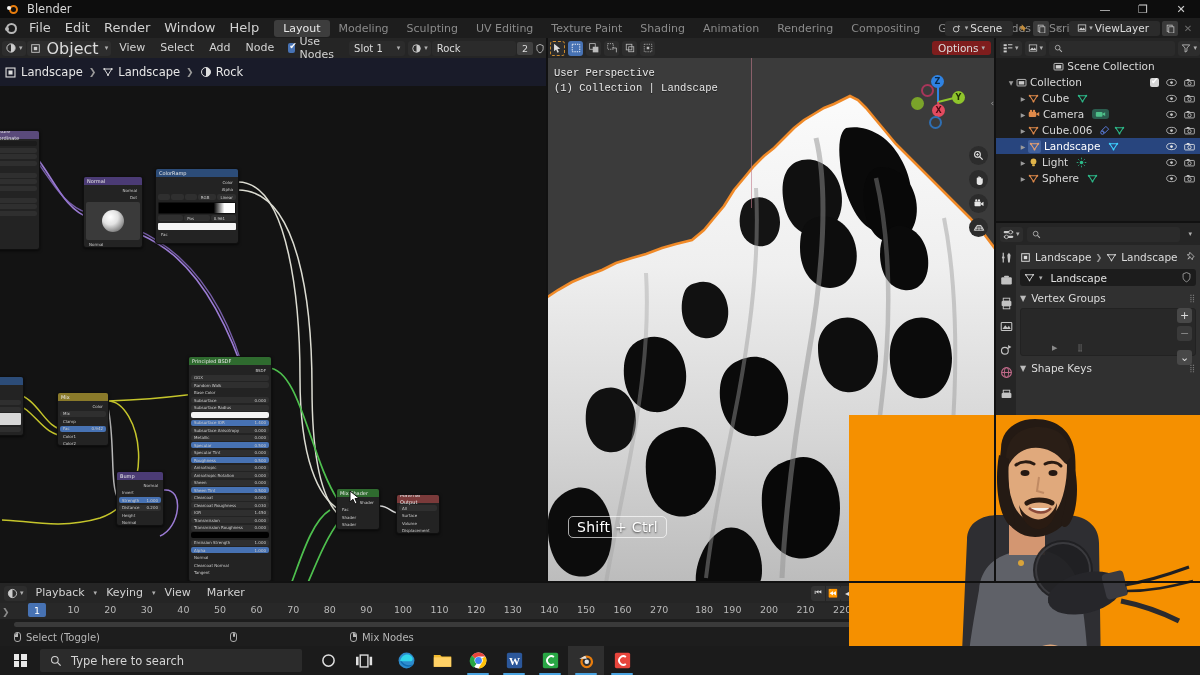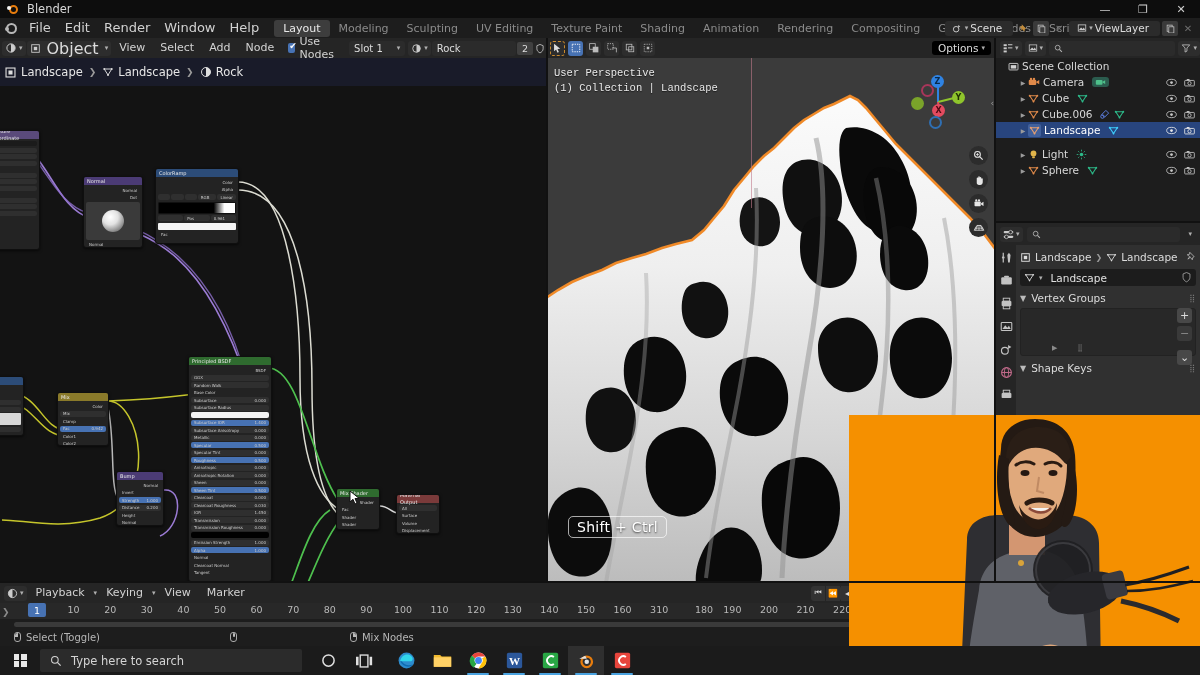--- a/index.html
+++ b/index.html
@@ -102,21 +102,21 @@
   .row.plain { background:transparent; }
 
   
   .viewport { position:absolute; left:546px; top:38px; width:450px; height:545px; background:#3c3c3c; }
   .vp-header { position:absolute; left:0; top:0; width:450px; height:20px; background:#252525;
                display:flex; align-items:center; padding-left:4px; gap:3px;}
   .vp-toolbtn { width:15px; height:15px; border-radius:3px; background:#2d2d2d; display:flex;
                 align-items:center; justify-content:center; }
   .vp-toolbtn.sel { background:#4772b3; }
   .vp-options { position:absolute; right:5px; display:flex; align-items:center; gap:3px;
-                background:#000000; border-radius:3px; padding:1px 6px; font-size:10.5px; color:#ddd; }
+                background:#7f1d1d; border-radius:3px; padding:1px 6px; font-size:10.5px; color:#ddd; }
   .vp-canvas { position:absolute; left:0; top:20px; width:450px; height:525px; overflow:hidden; background:#3b3b3b;}
   .vp-info { position:absolute; left:8px; top:8px; font-size:10.5px; color:#e9e9e9; line-height:15px;
              text-shadow:0 1px 1px rgba(0,0,0,.6);font-family:Liberation Mono, monospace;}
   .gizmo { position:absolute; right:30px; top:14px; width:56px; height:56px; }
   .gz-ax { position:absolute; width:13px; height:13px; border-radius:50%;
            display:flex; align-items:center; justify-content:center; font-size:8px;
            font-weight:bold; color:#222; }
   .vp-sidebtns { position:absolute; right:8px; top:88px; display:flex; flex-direction:column; gap:5px;}
   .vp-sidebtn { width:19px; height:19px; border-radius:50%; background:#2c2c2c; display:flex;
                 align-items:center; justify-content:center; color:#ddd; font-size:11px;}
@@ -830,72 +830,92 @@
     <div class="hdr-icobtn">
       <svg width="10" height="10" viewBox="0 0 16 16">
           <path d="M2 3h12l-4.5 5v5l-3 1.5V8z" fill="none" stroke="#ccc" stroke-width="1.2"></path>
         </svg>
       <span class="sb-chev">▾</span>
     </div>
   </div>
 
   <div class="outliner">
 
-    <div class="ol-row" style="padding-left:12px;">
+    <div class="ol-row" style="padding-left:12px;justify-content:center;">
       <svg width="11" height="11" viewBox="0 0 16 16">
           <rect x="1.5" y="3.5" width="13" height="9.5" rx="1" fill="none" stroke="#d0d0d0" stroke-width="1.3"></rect>
           <rect x="4" y="6" width="8" height="5" fill="#d0d0d0"></rect>
         </svg>
       <span class="ol-name">Scene Collection</span>
     </div>
 
+    <div class="ol-row" style="padding-left:10px;">
+      <span class="ol-disc">▼</span>
+      <svg width="11" height="11" viewBox="0 0 16 16">
+          <rect x="1.5" y="3.5" width="13" height="9.5" rx="1" fill="none" stroke="#c8c8c8" stroke-width="1.3"></rect>
+          <rect x="4" y="6" width="8" height="5" fill="#c8c8c8"></rect>
+        </svg>
+      <span class="ol-name">Collection</span>
+      <span class="ol-right">
+        <span class="chk" style="width:9px;height:9px;background:#d6d6d6;"></span>
+        <svg width="11" height="9" viewBox="0 0 16 12">
+            <ellipse cx="8" cy="6" rx="7" ry="4.6" fill="none" stroke="#c8c8c8" stroke-width="1.2"></ellipse>
+            <circle cx="8" cy="6" r="2" fill="#c8c8c8"></circle>
+          </svg>
+        <svg width="11" height="9" viewBox="0 0 16 12">
+            <rect x="1" y="3" width="14" height="8" rx="1" fill="none" stroke="#c8c8c8" stroke-width="1.2"></rect>
+            <circle cx="8" cy="7" r="2.4" fill="none" stroke="#c8c8c8" stroke-width="1.2"></circle>
+            <rect x="4" y="1" width="4" height="2" fill="#c8c8c8"></rect>
+          </svg>
+      </span>
+    </div>
+
+    <div class="ol-row" style="padding-left:22px;">
+      <span class="ol-disc">▶</span>
+      <svg width="11" height="11" viewBox="0 0 16 16">
+          <path d="M2.5 4h11l-5.5 8.5z" fill="none" stroke="#e08a4a" stroke-width="1.5"></path>
+          <circle cx="2.5" cy="4" r="1.4" fill="#e08a4a"></circle>
+          <circle cx="13.5" cy="4" r="1.4" fill="#e08a4a"></circle>
+          <circle cx="8" cy="12.5" r="1.4" fill="#e08a4a"></circle>
+        </svg>
+      <span class="ol-name">Cube</span>
+      <span style="margin-left:8px;display:flex;">
+        <svg width="11" height="11" viewBox="0 0 16 16">
+            <path d="M2.5 4h11l-5.5 8.5z" fill="none" stroke="#2dbb8a" stroke-width="1.5"></path>
+            <circle cx="2.5" cy="4" r="1.3" fill="#2dbb8a"></circle>
+            <circle cx="13.5" cy="4" r="1.3" fill="#2dbb8a"></circle>
+            <circle cx="8" cy="12.5" r="1.3" fill="#2dbb8a"></circle>
+          </svg>
+      </span>
+      <span class="ol-right">
+        <svg width="11" height="9" viewBox="0 0 16 12">
+            <ellipse cx="8" cy="6" rx="7" ry="4.6" fill="none" stroke="#c8c8c8" stroke-width="1.2"></ellipse>
+            <circle cx="8" cy="6" r="2" fill="#c8c8c8"></circle>
+          </svg>
+        <svg width="11" height="9" viewBox="0 0 16 12">
+            <rect x="1" y="3" width="14" height="8" rx="1" fill="none" stroke="#c8c8c8" stroke-width="1.2"></rect>
+            <circle cx="8" cy="7" r="2.4" fill="none" stroke="#c8c8c8" stroke-width="1.2"></circle>
+            <rect x="4" y="1" width="4" height="2" fill="#c8c8c8"></rect>
+          </svg>
+      </span>
+    </div>
 
     <div class="ol-row" style="padding-left:22px;">
       <span class="ol-disc">▶</span>
       <svg width="12" height="10" viewBox="0 0 16 12">
           <rect x="1" y="3" width="10" height="7" rx="1.5" fill="#e08a4a"></rect>
           <path d="M11 5.5l4-2.2v5.6l-4-2.2z" fill="#e08a4a"></path>
           <circle cx="4" cy="2" r="1.6" fill="#e08a4a"></circle>
           <circle cx="8" cy="2" r="1.6" fill="#e08a4a"></circle>
         </svg>
       <span class="ol-name">Camera</span>
       <span style="margin-left:8px;background:#2b5c4e;border-radius:3px;padding:1px 3px;display:flex;">
         <svg width="11" height="8" viewBox="0 0 16 12">
             <rect x="1" y="3" width="10" height="7" rx="1.5" fill="#4ec08a"></rect>
             <path d="M11 5.5l4-2.2v5.6l-4-2.2z" fill="#4ec08a"></path>
-          </svg>
-      </span>
-      <span class="ol-right">
-        <svg width="11" height="9" viewBox="0 0 16 12">
-            <ellipse cx="8" cy="6" rx="7" ry="4.6" fill="none" stroke="#c8c8c8" stroke-width="1.2"></ellipse>
-            <circle cx="8" cy="6" r="2" fill="#c8c8c8"></circle>
-          </svg>
-        <svg width="11" height="9" viewBox="0 0 16 12">
-            <rect x="1" y="3" width="14" height="8" rx="1" fill="none" stroke="#c8c8c8" stroke-width="1.2"></rect>
-            <circle cx="8" cy="7" r="2.4" fill="none" stroke="#c8c8c8" stroke-width="1.2"></circle>
-            <rect x="4" y="1" width="4" height="2" fill="#c8c8c8"></rect>
-          </svg>
-      </span>
-    </div>
-
-    <div class="ol-row" style="padding-left:22px;">
-      <span class="ol-disc">▶</span>
-      <svg width="11" height="11" viewBox="0 0 16 16">
-          <path d="M2.5 4h11l-5.5 8.5z" fill="none" stroke="#e08a4a" stroke-width="1.5"></path>
-          <circle cx="2.5" cy="4" r="1.4" fill="#e08a4a"></circle>
-          <circle cx="13.5" cy="4" r="1.4" fill="#e08a4a"></circle>
-          <circle cx="8" cy="12.5" r="1.4" fill="#e08a4a"></circle>
-        </svg>
-      <span class="ol-name">Cube</span>
-      <span style="margin-left:8px;display:flex;">
-        <svg width="11" height="11" viewBox="0 0 16 16">
-            <path d="M2.5 4h11l-5.5 8.5z" fill="none" stroke="#2dbb8a" stroke-width="1.5"></path>
-            <circle cx="2.5" cy="4" r="1.3" fill="#2dbb8a"></circle>
-            <circle cx="13.5" cy="4" r="1.3" fill="#2dbb8a"></circle>
-            <circle cx="8" cy="12.5" r="1.3" fill="#2dbb8a"></circle>
           </svg>
       </span>
       <span class="ol-right">
         <svg width="11" height="9" viewBox="0 0 16 12">
             <ellipse cx="8" cy="6" rx="7" ry="4.6" fill="none" stroke="#c8c8c8" stroke-width="1.2"></ellipse>
             <circle cx="8" cy="6" r="2" fill="#c8c8c8"></circle>
           </svg>
         <svg width="11" height="9" viewBox="0 0 16 12">
             <rect x="1" y="3" width="14" height="8" rx="1" fill="none" stroke="#c8c8c8" stroke-width="1.2"></rect>
             <circle cx="8" cy="7" r="2.4" fill="none" stroke="#c8c8c8" stroke-width="1.2"></circle>
@@ -963,21 +983,21 @@
             <circle cx="8" cy="6" r="2" fill="#eaeaea"></circle>
           </svg>
         <svg width="11" height="9" viewBox="0 0 16 12">
             <rect x="1" y="3" width="14" height="8" rx="1" fill="none" stroke="#eaeaea" stroke-width="1.2"></rect>
             <circle cx="8" cy="7" r="2.4" fill="none" stroke="#eaeaea" stroke-width="1.2"></circle>
             <rect x="4" y="1" width="4" height="2" fill="#eaeaea"></rect>
           </svg>
       </span>
     </div>
 
-    <div class="ol-row" style="padding-left:22px;margin-top:8px;">
+    <div class="ol-row" style="padding-left:22px;">
       <span class="ol-disc">▶</span>
       <svg width="11" height="11" viewBox="0 0 16 16">
           <circle cx="8" cy="6.5" r="4.2" fill="#e0b44a"></circle>
           <rect x="6" y="10.5" width="4" height="3" rx="1" fill="#e0b44a"></rect>
         </svg>
       <span class="ol-name">Light</span>
       <span style="margin-left:8px;display:flex;">
         <svg width="11" height="11" viewBox="0 0 16 16">
             <circle cx="8" cy="8" r="2.6" fill="#2dbb8a"></circle>
             <g stroke="#2dbb8a" stroke-width="1.2">
@@ -1214,21 +1234,21 @@
         <div class="tl-tick" style="left: 293.2px;">70</div>
         <div class="tl-tick" style="left: 329.8px;">80</div>
         <div class="tl-tick" style="left: 366.4px;">90</div>
         <div class="tl-tick" style="left: 403px;">100</div>
         <div class="tl-tick" style="left: 439.6px;">110</div>
         <div class="tl-tick" style="left: 476.2px;">120</div>
         <div class="tl-tick" style="left: 512.8px;">130</div>
         <div class="tl-tick" style="left: 549.4px;">140</div>
         <div class="tl-tick" style="left: 586px;">150</div>
         <div class="tl-tick" style="left: 622.6px;">160</div>
-        <div class="tl-tick" style="left: 659.2px;">310</div>
+        <div class="tl-tick" style="left: 659.2px;">270</div>
         <div class="tl-tick" style="left: 672px; margin-left: 32px;">180</div>
         <div class="tl-tick" style="left: 732.4px;">190</div>
         <div class="tl-tick" style="left: 769px;">200</div>
         <div class="tl-tick" style="left: 805.6px;">210</div>
         <div class="tl-tick" style="left: 842.2px;">220</div>
       </div>
     <div class="tl-scroll"></div>
     <div style="position:absolute;left:2px;top:24px;font-size:9px;color:#8a8a8a;">❯</div>
   </div>
 

